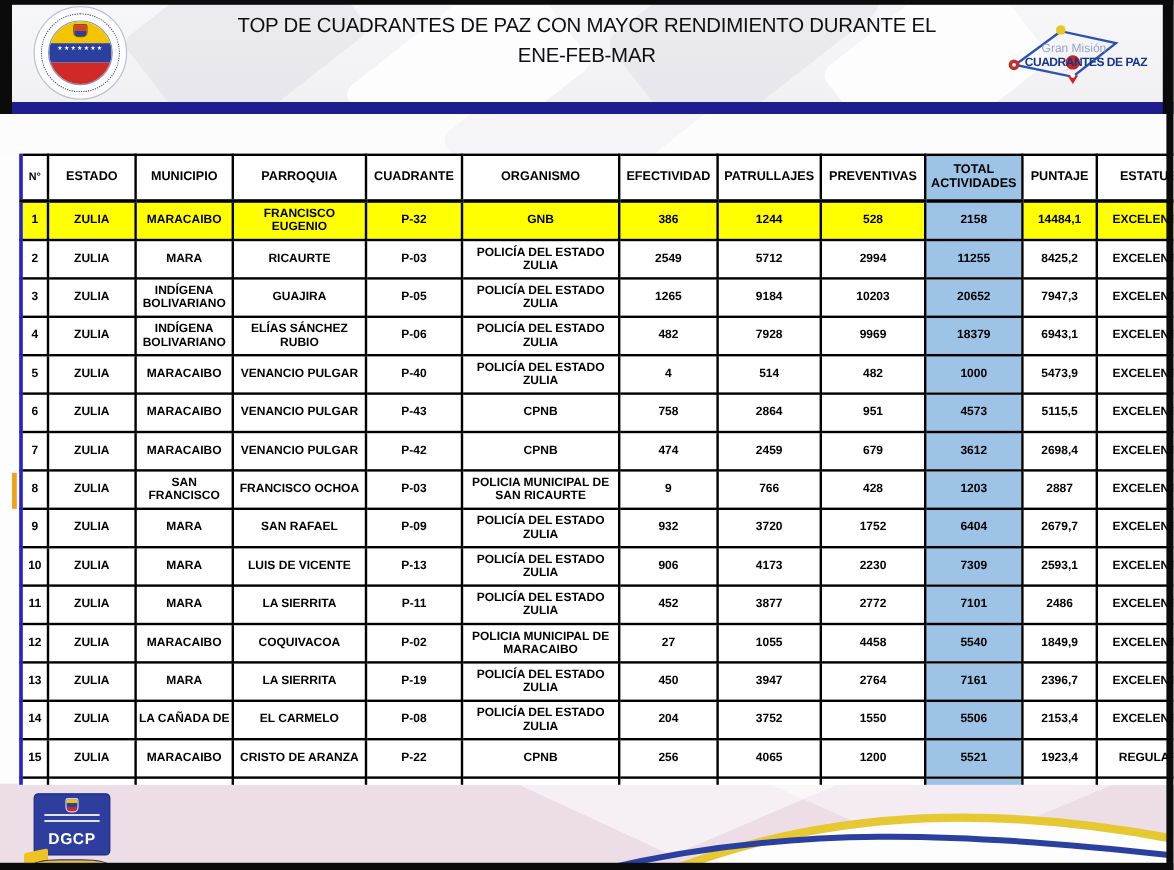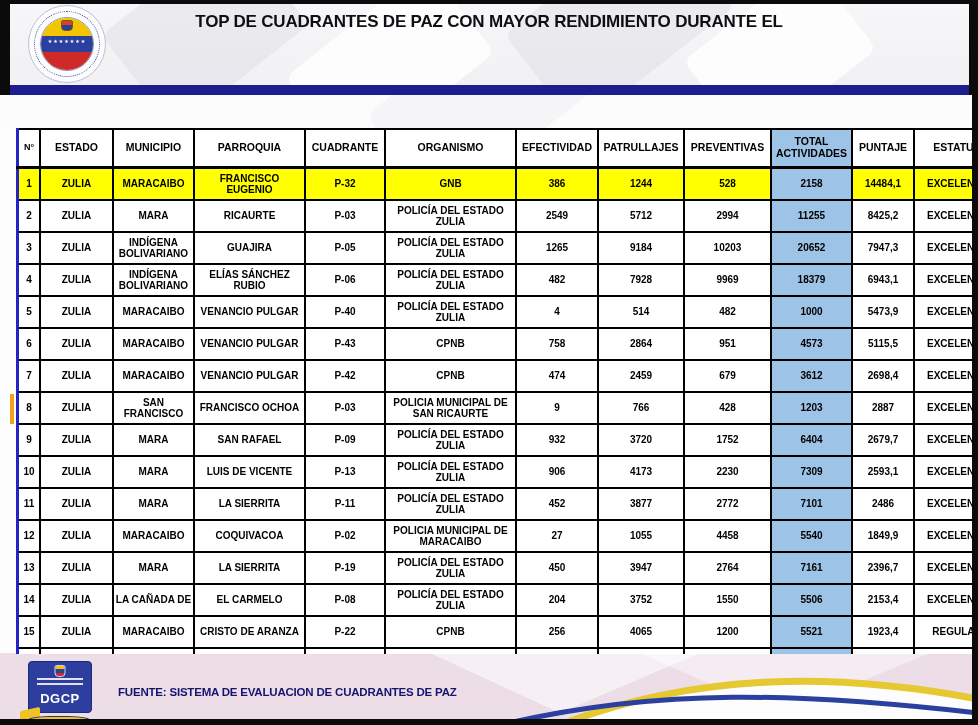--- a/index.html
+++ b/index.html
@@ -11,21 +11,21 @@
   .frame-right{position:absolute;right:0;top:0;width:6px;height:725px;background:#0b0b0b;z-index:40;}
   .frame-right-head{position:absolute;right:0;top:0;width:9px;height:95px;background:#0b0b0b;z-index:41;}
   .frame-left-head{position:absolute;left:0;top:0;width:10px;height:95px;background:#0b0b0b;z-index:41;}
   
   .header{position:absolute;left:0;top:0;width:978px;height:85px;
     background:linear-gradient(180deg,#f7f7f9,#f1f1f4);overflow:hidden;}
   .deco{position:absolute;background:rgba(205,205,214,0.28);border-radius:10px;
     transform:rotate(-38deg);pointer-events:none;}
   .deco.w{background:rgba(255,255,255,0.8);}
   .title-wrap{position:absolute;left:150px;right:150px;top:9px;text-align:center;z-index:5;}
-  .title-line{font-size:17px;font-weight:bold;color:#0e0e13;line-height:25px;letter-spacing:-0.2px;}
+  .title-line{font-size:17px;font-weight:normal;color:#0e0e13;line-height:25px;letter-spacing:-0.2px;}
   .navy-bar{position:absolute;left:0;top:85px;width:978px;height:10px;background:#1d1d8f;z-index:6;}
   
   .seal{position:absolute;left:28px;top:5px;width:76px;height:76px;border-radius:50%;
     background:#fdfdfd;border:1px solid #b9c1d6;z-index:5;
     display:flex;align-items:center;justify-content:center;}
   .seal-ring{position:absolute;inset:5px;border-radius:50%;border:1px dotted #3a4a9c;}
   .seal-core{width:52px;height:52px;border-radius:50%;overflow:hidden;border:1px solid #8a93b5;
     display:flex;flex-direction:column;}
   .seal-y{flex:1.1;background:#f2c500;position:relative;}
   .seal-b{flex:1;background:#2a3f9e;position:relative;}
@@ -97,22 +97,35 @@
         </div>
         <div class="seal-b">
           <div class="seal-stars">★★★★★★★</div>
         </div>
         <div class="seal-r"></div>
       </div>
     </div>
 
     <div class="title-wrap">
       <div class="title-line">TOP DE CUADRANTES DE PAZ CON MAYOR RENDIMIENTO DURANTE EL</div>
+      <div class="title-line">ENE-FEB-MAR</div>
     </div>
 
+    <div class="gm-logo">
+      <svg width="132" height="64" viewBox="0 0 132 64">
+        <polyline points="16,40 54,12 100,22 64,50 16,40" fill="none" stroke="#2a52b0" stroke-width="2"></polyline>
+        <circle cx="54" cy="11" r="4" fill="#e8c820"></circle>
+        <circle cx="15" cy="40" r="4.5" fill="#c03028"></circle>
+        <circle cx="15" cy="40" r="1.6" fill="#fff"></circle>
+        <path d="M64 44 a6 6 0 1 1 0.01 0 Z M64 56 l-4.5 -7 h9 Z" fill="#c82820"></path>
+        <circle cx="64" cy="49" r="2" fill="#fff"></circle>
+        <text x="38" y="29" font-size="10" fill="#94a4c6" font-family="Liberation Sans, sans-serif">Gran Misión</text>
+        <text x="24" y="41" font-size="10" font-weight="bold" fill="#16348c" letter-spacing="-0.4" font-family="Liberation Sans, sans-serif">CUADRANTES DE PAZ</text>
+      </svg>
+    </div>
   </div>
 
   <div class="navy-bar"></div>
   <div class="midgap">
     <div class="deco" style="left:380px;top:-60px;width:220px;height:120px;opacity:.5;"></div>
   </div>
 
   <div class="table-zone">
     <div class="row8-marker"></div>
     <table class="main">
@@ -371,21 +384,20 @@
     </svg>
     <div class="dgcp">
       <div class="dgcp-box">
         <div class="dgcp-emblem"></div>
         <div class="dgcp-lines"></div>
         <div class="dgcp-name">DGCP</div>
       </div>
       <div class="dgcp-ribbon"></div>
       <div class="dgcp-swoosh"></div>
     </div>
-    <div class="fuente">FUENTE: SISTEMA DE EVALUACION DE CUADRANTES DE PAZ</div>
   </div>
 
   <div class="frame-top"></div>
   <div class="frame-bottom"></div>
   <div class="frame-right"></div>
   <div class="frame-right-head"></div>
   <div class="frame-left-head"></div>
 </div>
 
 </body></html>

